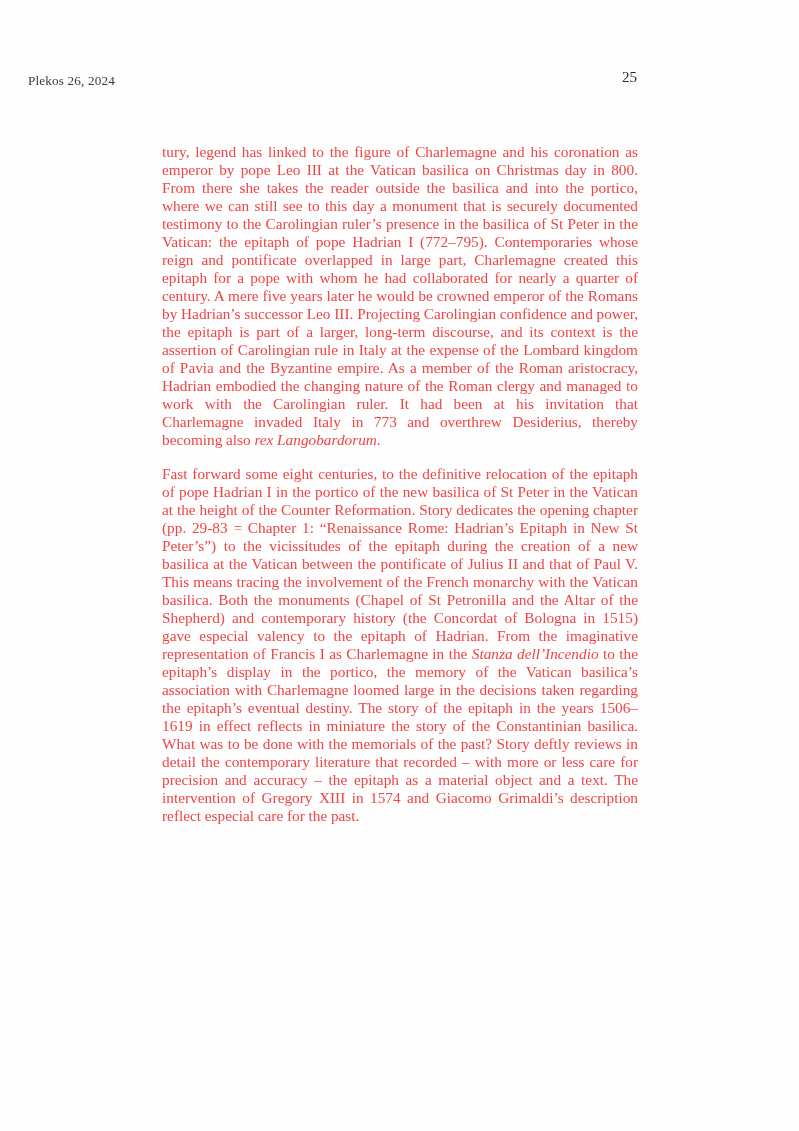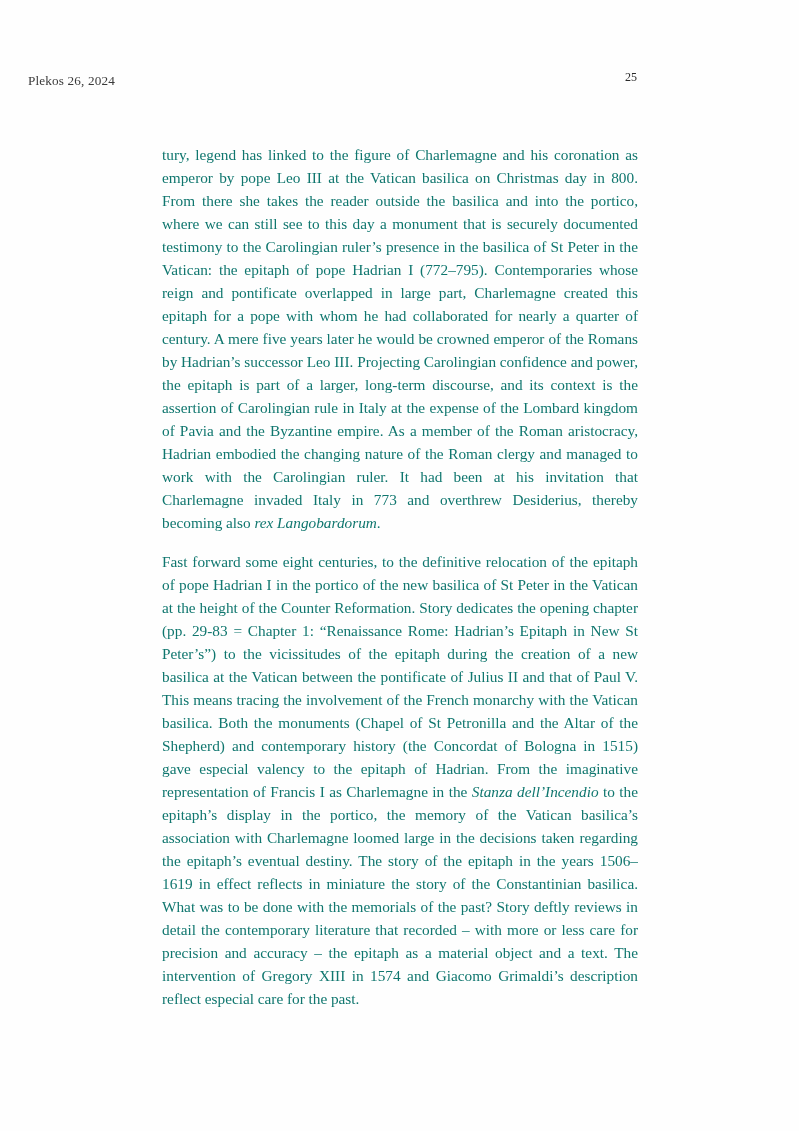--- a/index.html
+++ b/index.html
@@ -42,40 +42,40 @@
     color: #3a3a3a;
     line-height: 18px;
     padding-left: 12px;
   }
   .page-number {
     position: absolute;
     right: 162px;
     top: -4px;
     width: 40px;
     text-align: right;
-    font-size: 12px;
+    font-size: 15px;
     color: #2a2a2a;
     line-height: 18px;
   }
 
   
   .text-column {
     position: absolute;
     left: 162px;
     top: 143px;
     width: 476px;
   }
 
   .body-paragraph {
     margin: 0;
     font-size: 15.3px;
-    line-height: 23px;
+    line-height: 18px;
     text-align: justify;
     text-justify: inter-word;
-    color: #0f766e;
+    color: #ef4444;
     hyphens: manual;
     -webkit-hyphens: manual;
     word-spacing: -0.1px;
   }
   .body-paragraph + .body-paragraph {
     margin-top: 16px;
     font-family: Liberation Serif, serif;
   }
   .body-paragraph .it {
     font-style: italic;

